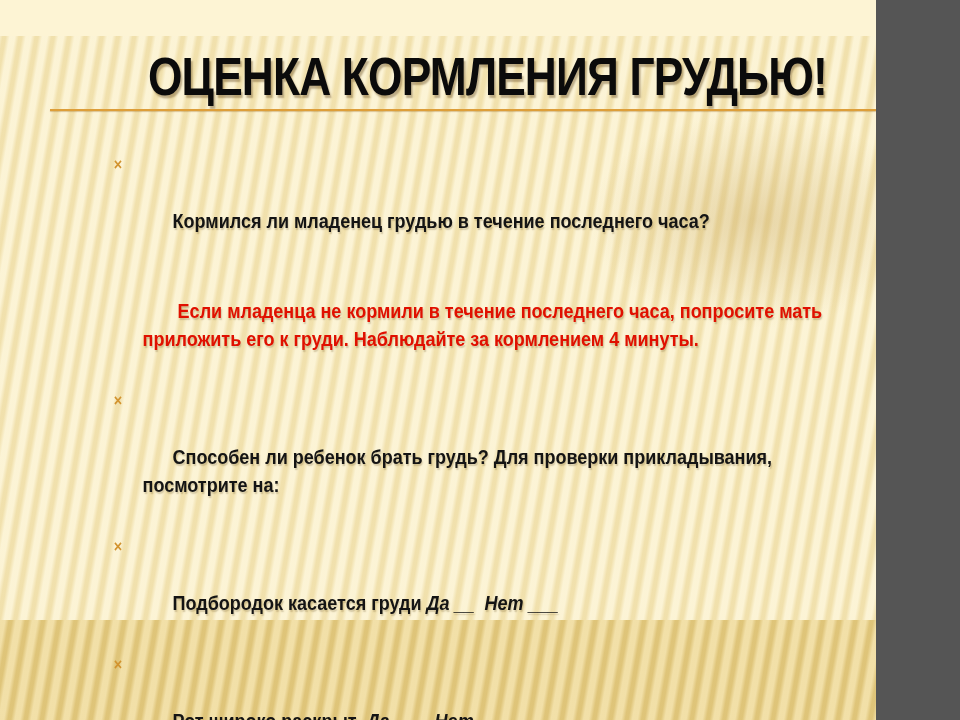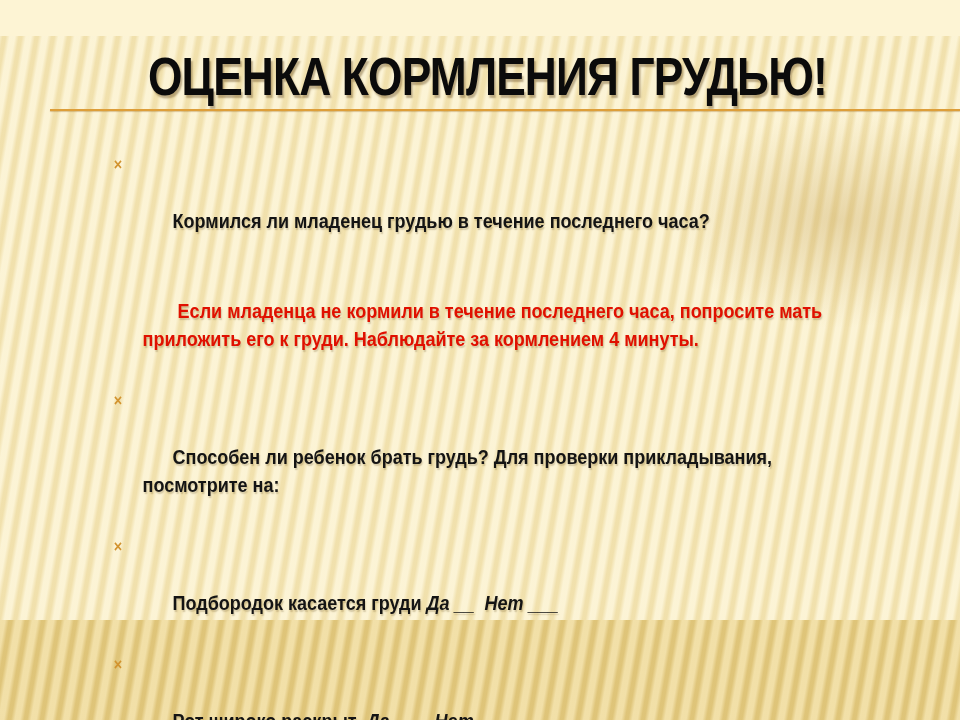--- a/index.html
+++ b/index.html
@@ -1,18 +1,18 @@
 <!DOCTYPE html>
 <html><head>
 <meta charset="utf-8">
 <style>
   html,body{margin:0;padding:0;background:#555;}
   .slide{
     position:relative;
-    width:960px;height:720px;
+    width:876px;height:720px;
     overflow:hidden;
     font-family:"Liberation Sans","DejaVu Sans",sans-serif;
     background-color:#f8ecc1;
     background-image:repeating-linear-gradient(100deg,
       rgba(255,250,230,0.55) 0px, rgba(255,250,230,0.55) 5px,
       rgba(224,198,126,0.30) 9px, rgba(224,198,126,0.30) 12px,
       rgba(255,250,230,0.55) 16px);
   }
   .top-band{
     position:absolute;top:0;left:0;right:0;height:36px;

